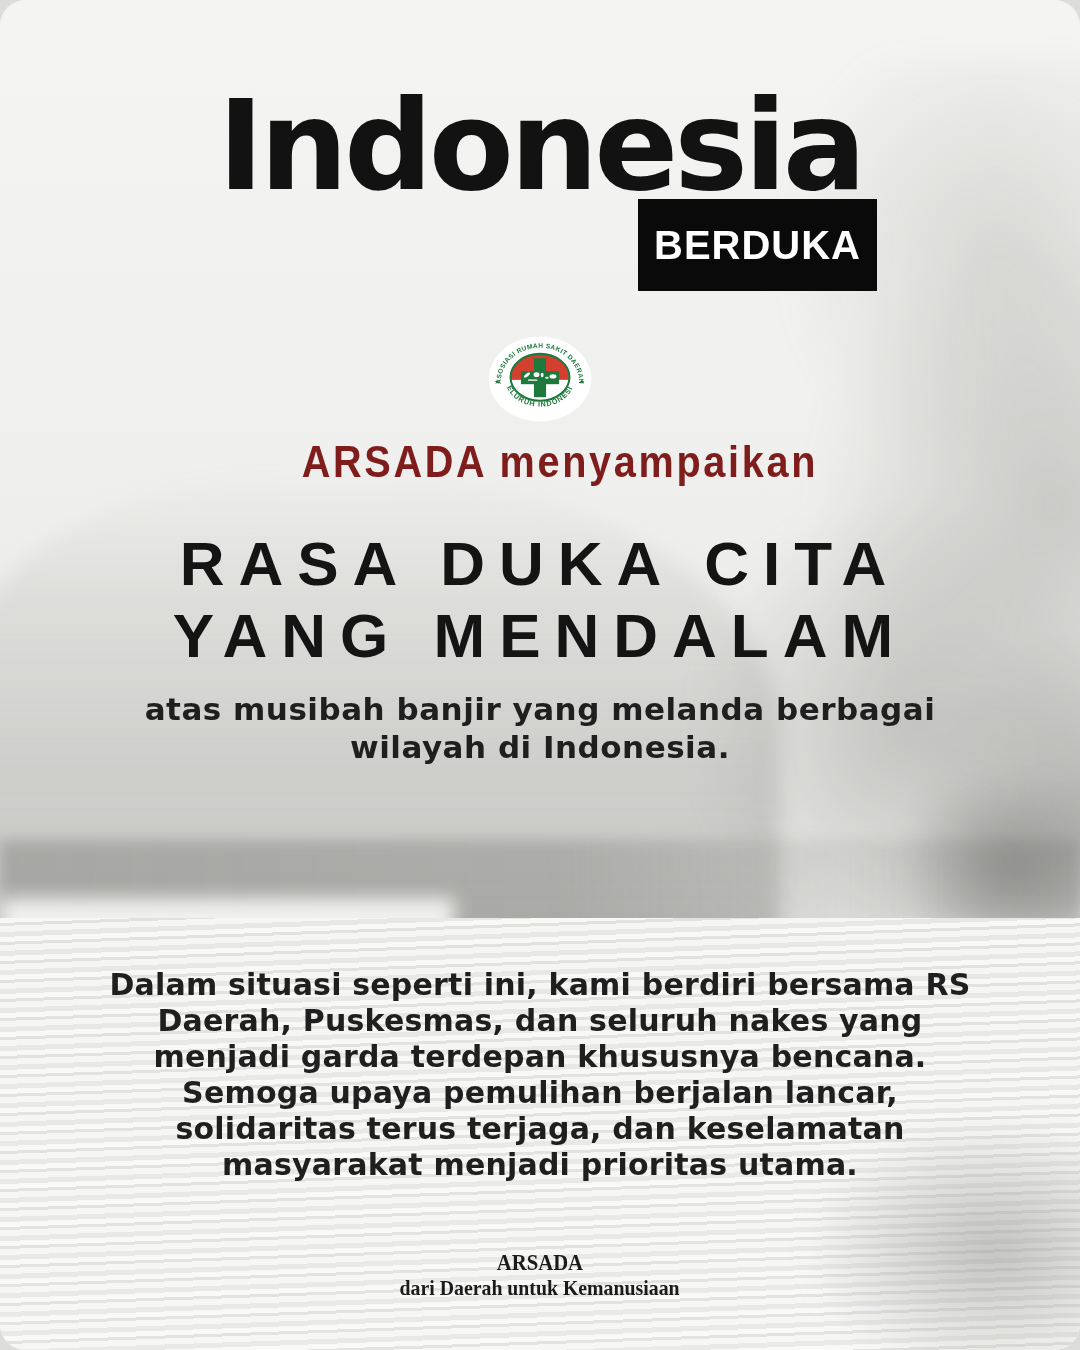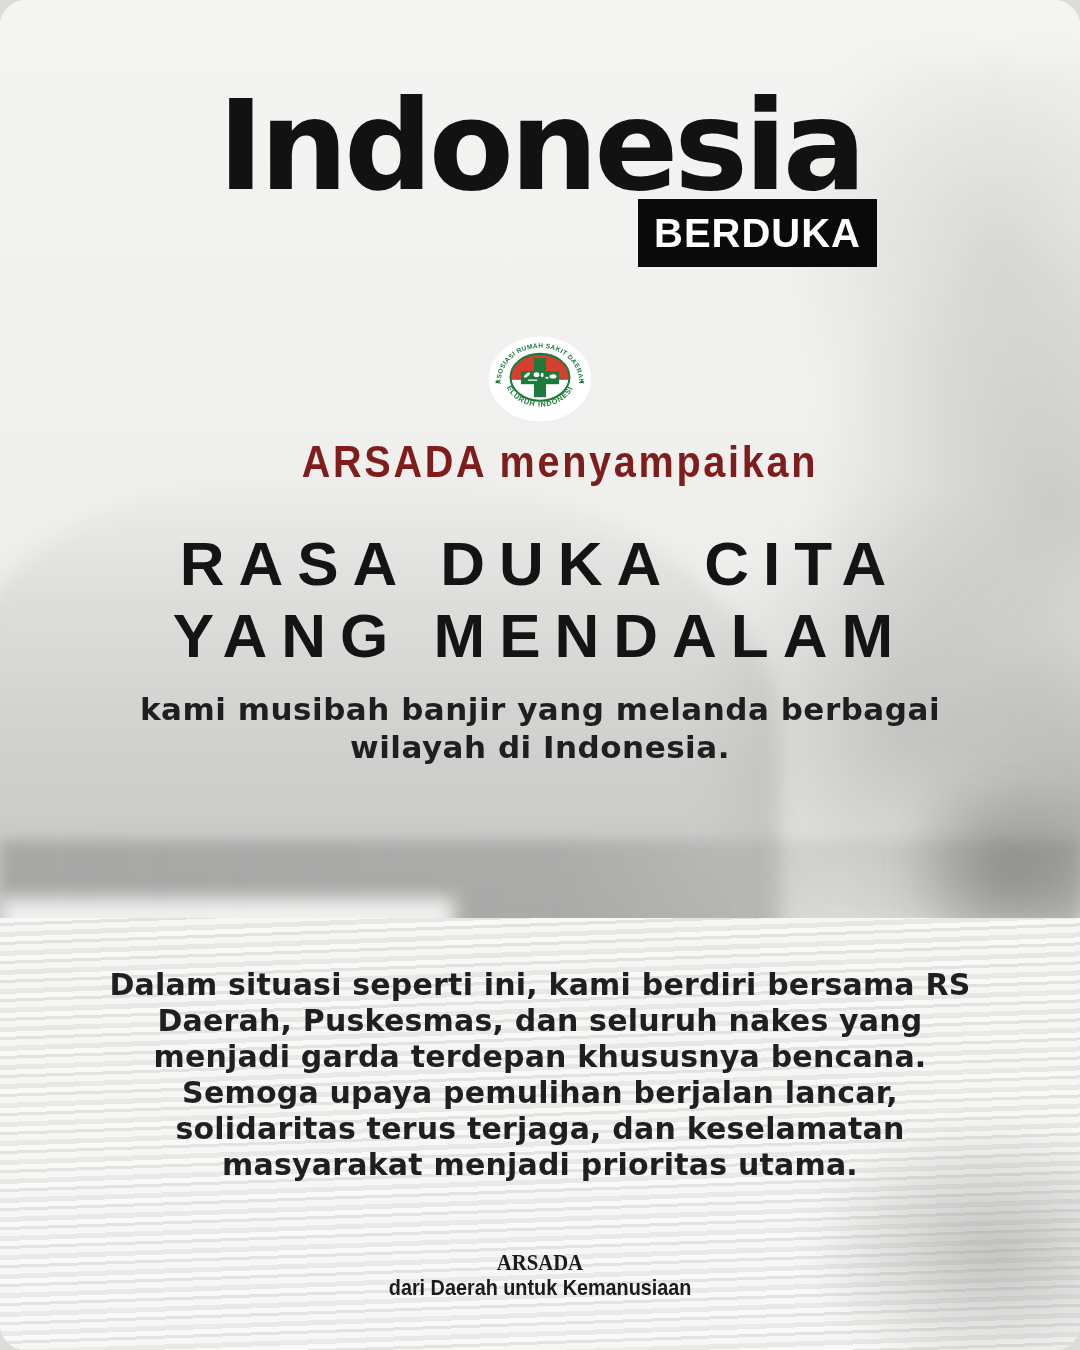--- a/index.html
+++ b/index.html
@@ -76,21 +76,21 @@
   .badge{
     position:absolute;
     left:638px;top:199px;
     height:60px;
     background:#0a0a0a;
     color:#ffffff;
     font-family:"Liberation Sans",sans-serif;
     font-weight:bold;
     font-size:40px;line-height:60px;
     letter-spacing:1px;
-    padding:4px 16px;
+    padding:16px 16px;
   }
   .logo-wrap{position:absolute;left:488px;top:335px;width:104px;height:88px;}
   .intro{
     top:440px;
     font-family:Liberation Sans, sans-serif;
     font-weight:bold;
     font-size:44px;line-height:44px;
     letter-spacing:3px;
     color:#7f1d1d;
     margin-left:20px;
@@ -107,21 +107,21 @@
   .para{font-weight:bold;color:#1f1f1f;}
   .para-1{top:690px;font-size:31px;line-height:38px;letter-spacing:.5px;}
   .para-2{top:797px;font-size:31px;line-height:38px;letter-spacing:.2px;}
   .para-3{top:967px;font-size:30px;line-height:36px;letter-spacing:.2px;}
   .footer{top:1250px;color:#1b1b1b;}
   .footer .org{
     font-family:Liberation Serif, serif;
     font-weight:bold;font-size:23px;line-height:25px;
   }
   .footer .tagline{
-    font-family:Liberation Sans, sans-serif;
+    font-family:Liberation Serif, serif;
     font-weight:bold;font-size:22px;line-height:25px;
   }
   .condense{display:inline-block;transform:scaleX(.9);transform-origin:center;}
   .logo-arc-text{
     font-family:"Liberation Sans",sans-serif;
     font-weight:bold;
     fill:#1e7a3c;
   }
 </style>
 </head>
@@ -185,21 +185,21 @@
   <div class="txt intro">
     <span class="condense">ARSADA menyampaikan</span>
   </div>
 
   <div class="txt headline">
     <div>RASA DUKA CITA</div>
     <div>YANG MENDALAM</div>
   </div>
 
   <div class="txt para para-1">
-    <div>kami musibah banjir yang melanda berbagai</div>
+    <div>atas musibah banjir yang melanda berbagai</div>
     <div>wilayah di Indonesia.</div>
   </div>
 
 
   <div class="txt para para-3">
     <div>Dalam situasi seperti ini, kami berdiri bersama RS</div>
     <div>Daerah, Puskesmas, dan seluruh nakes yang</div>
     <div>menjadi garda terdepan khususnya bencana.</div>
     <div>Semoga upaya pemulihan berjalan lancar,</div>
     <div>solidaritas terus terjaga, dan keselamatan</div>

